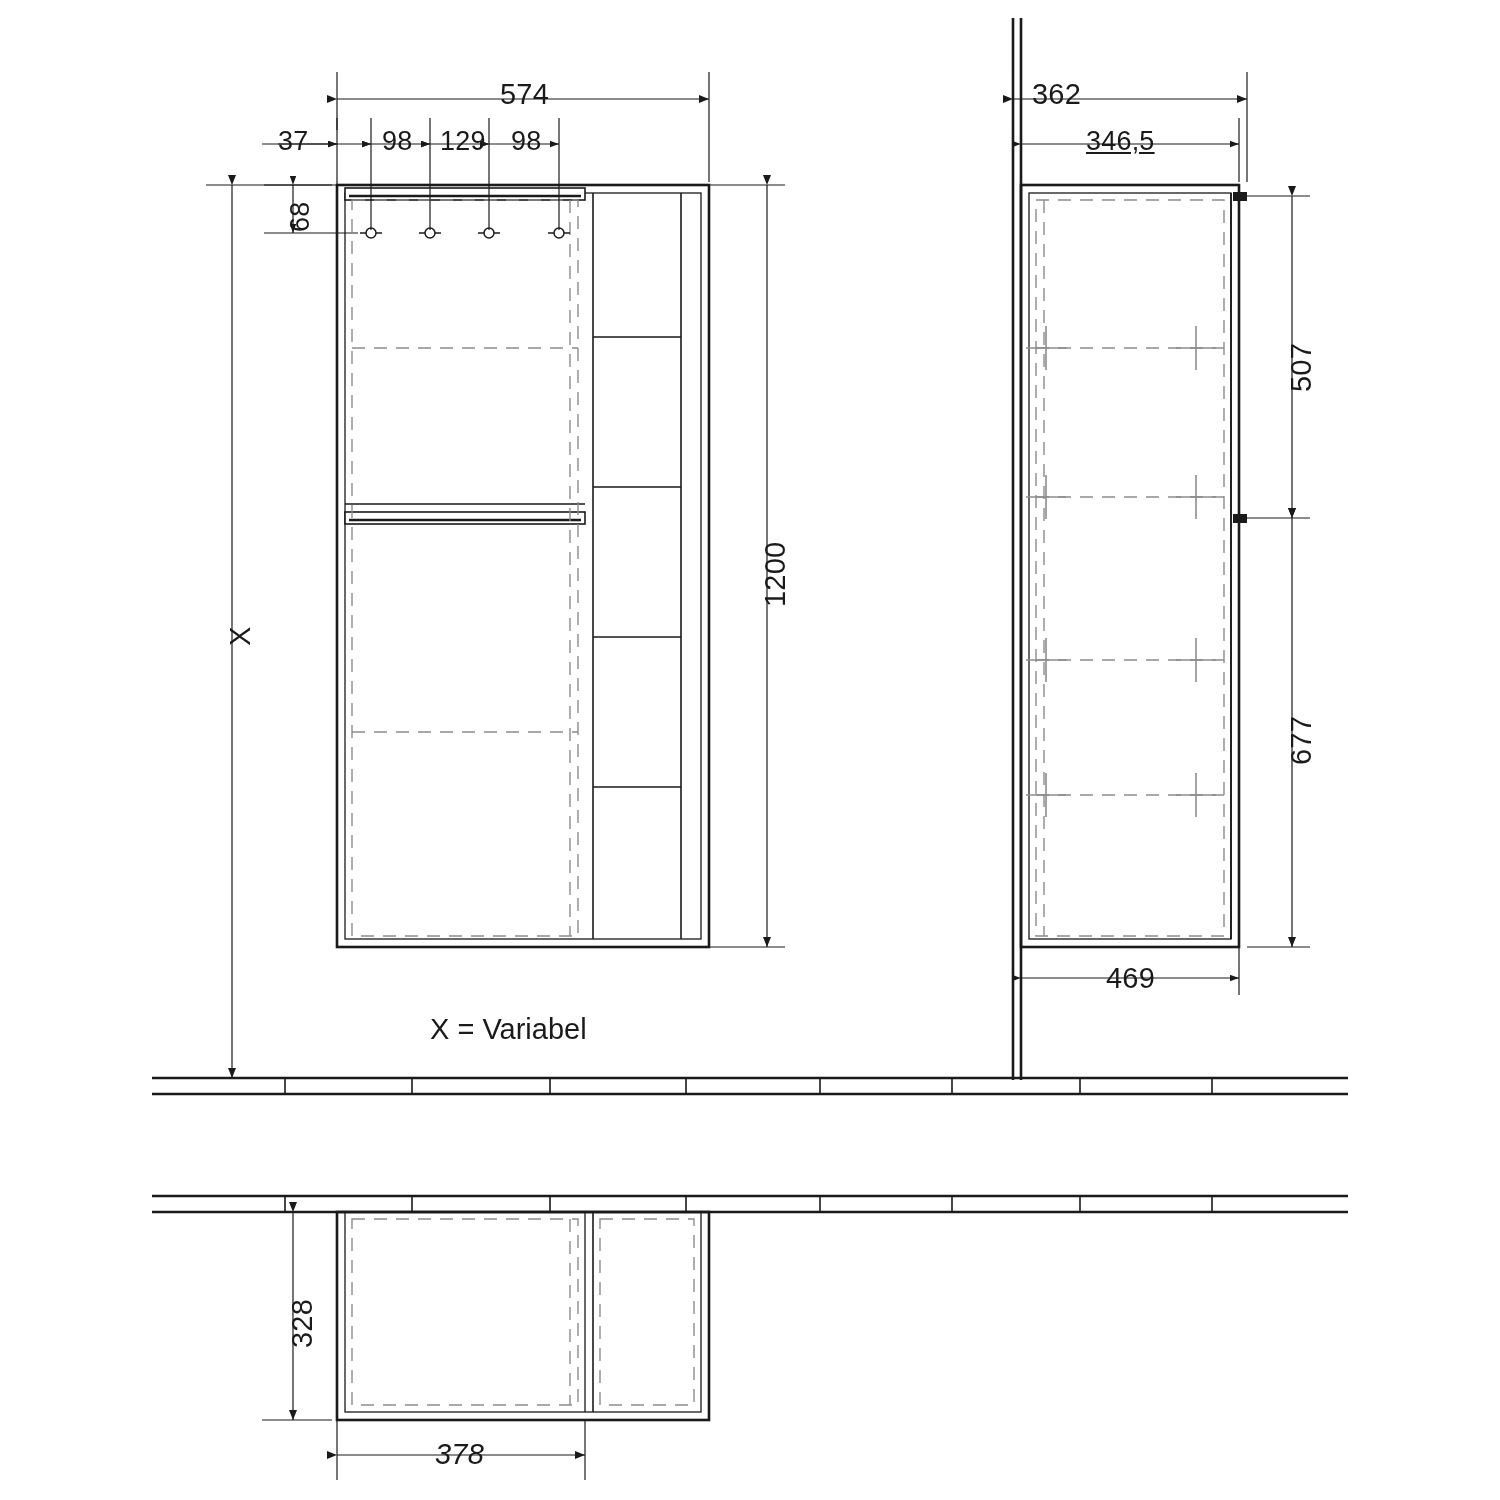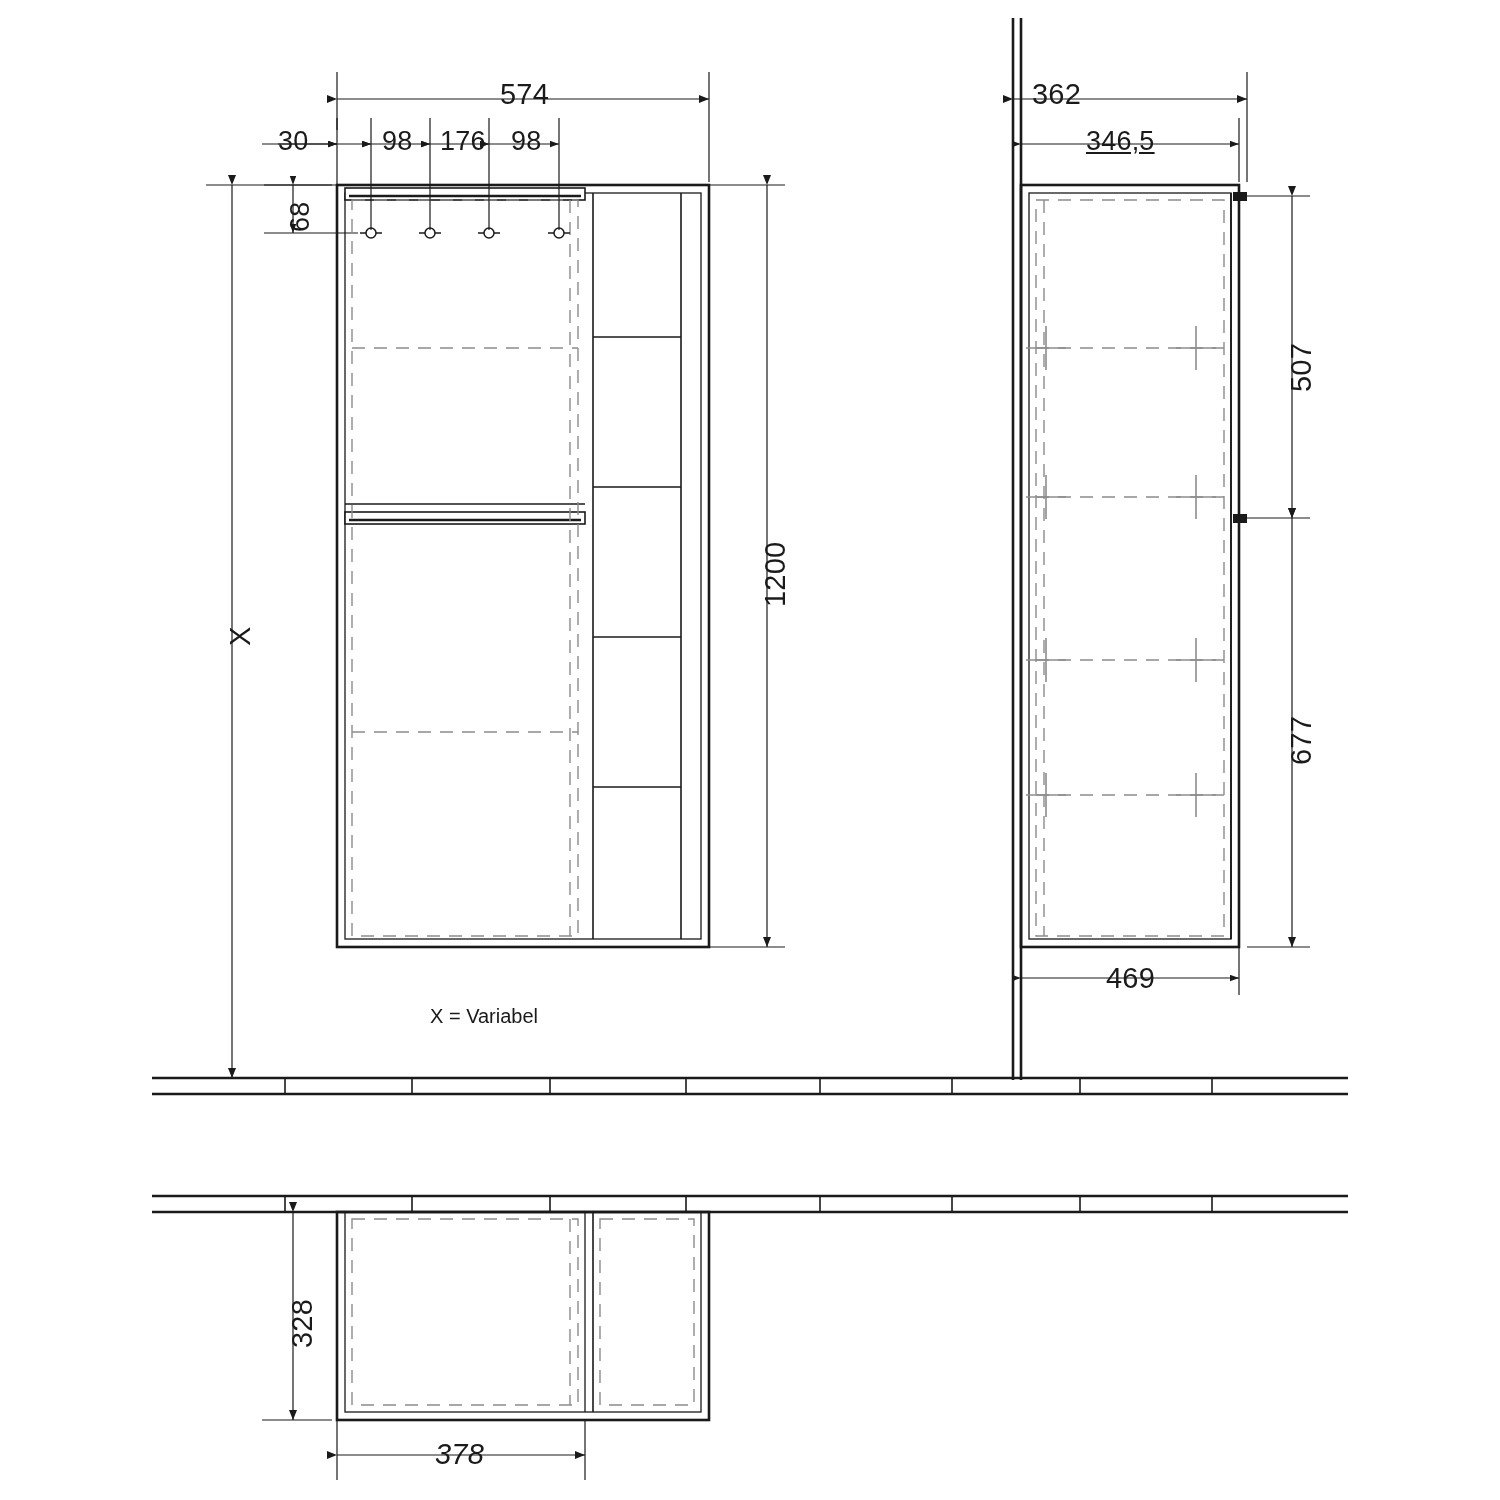--- a/index.html
+++ b/index.html
@@ -36,22 +36,23 @@
   }
   .lbl.rot {
     transform-origin: 0 0;
     transform: rotate(-90deg);
   }
   .lbl.big {
     font-size: 29px;
   }
   .note {
     position: absolute;
-    font-size: 20px;
+    font-size: 29px;
     white-space: nowrap;
+    margin-top: 8px;
   }
 </style>
 </head>
 <body>
 
 <div id="sheet">
 
   <svg class="drawing" viewBox="0 0 1500 1500">
     <defs>
       <marker id="ar" markerWidth="12" markerHeight="12" refX="10" refY="4" orient="auto" markerUnits="userSpaceOnUse">
@@ -248,23 +249,23 @@
 
         <line x1="337" y1="1420" x2="337" y2="1480"></line>
         <line x1="585" y1="1420" x2="585" y2="1480"></line>
         <line x1="337" y1="1455" x2="585" y2="1455" marker-start="url(#ar)" marker-end="url(#ar)"></line>
       </g>
 
     </g>
   </svg>
 
   <div class="lbl big" style="left:500px; top:78px;">574</div>
-  <div class="lbl" style="left:278px; top:126px;">30</div>
+  <div class="lbl" style="left:278px; top:126px;">37</div>
   <div class="lbl" style="left:382px; top:126px;">98</div>
-  <div class="lbl" style="left:440px; top:126px;">176</div>
+  <div class="lbl" style="left:440px; top:126px;">129</div>
   <div class="lbl" style="left:511px; top:126px;">98</div>
 
   <div class="lbl rot" style="left:285px; top:232px;">68</div>
   <div class="lbl rot big" style="left:759px; top:607px;">1200</div>
   <div class="lbl rot big" style="left:224px; top:646px;">X</div>
 
   <div class="lbl big" style="left:1032px; top:78px;">362</div>
   <div class="lbl" style="left:1086px; top:126px;text-decoration:underline;">346,5</div>
   <div class="lbl rot big" style="left:1285px; top:392px;">507</div>
   <div class="lbl rot big" style="left:1285px; top:765px;">677</div>

